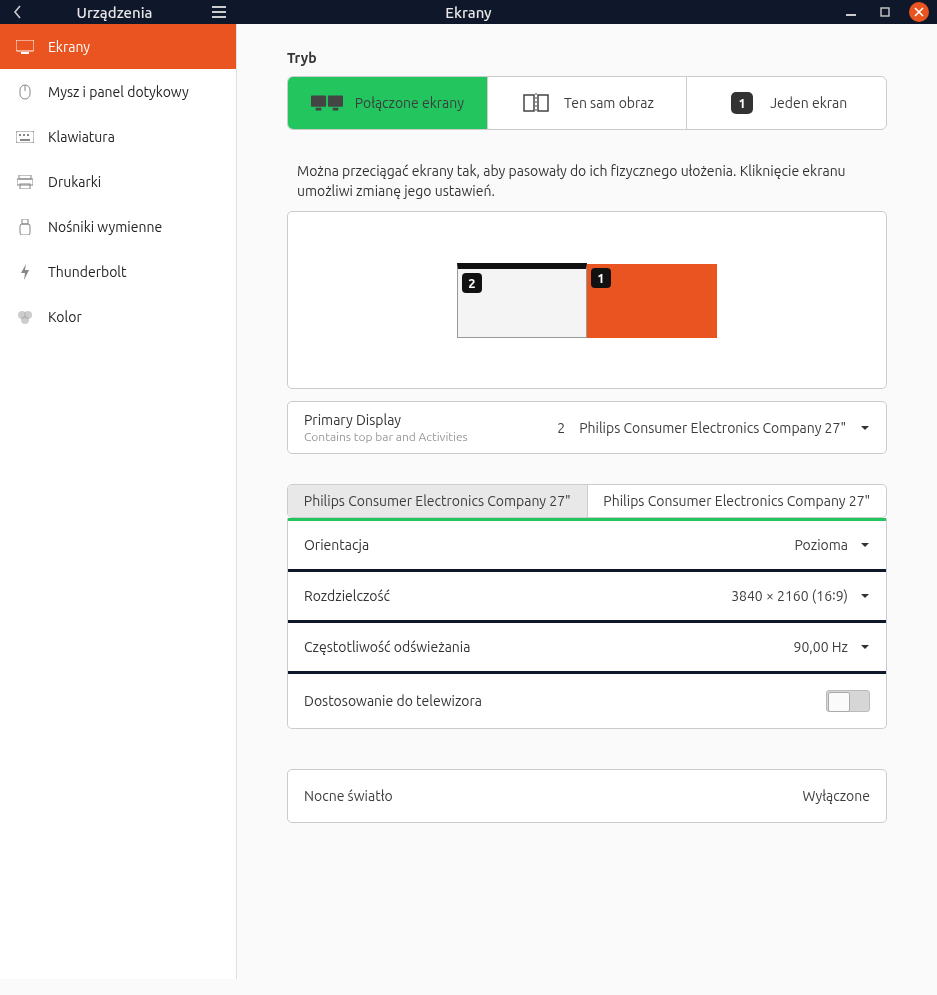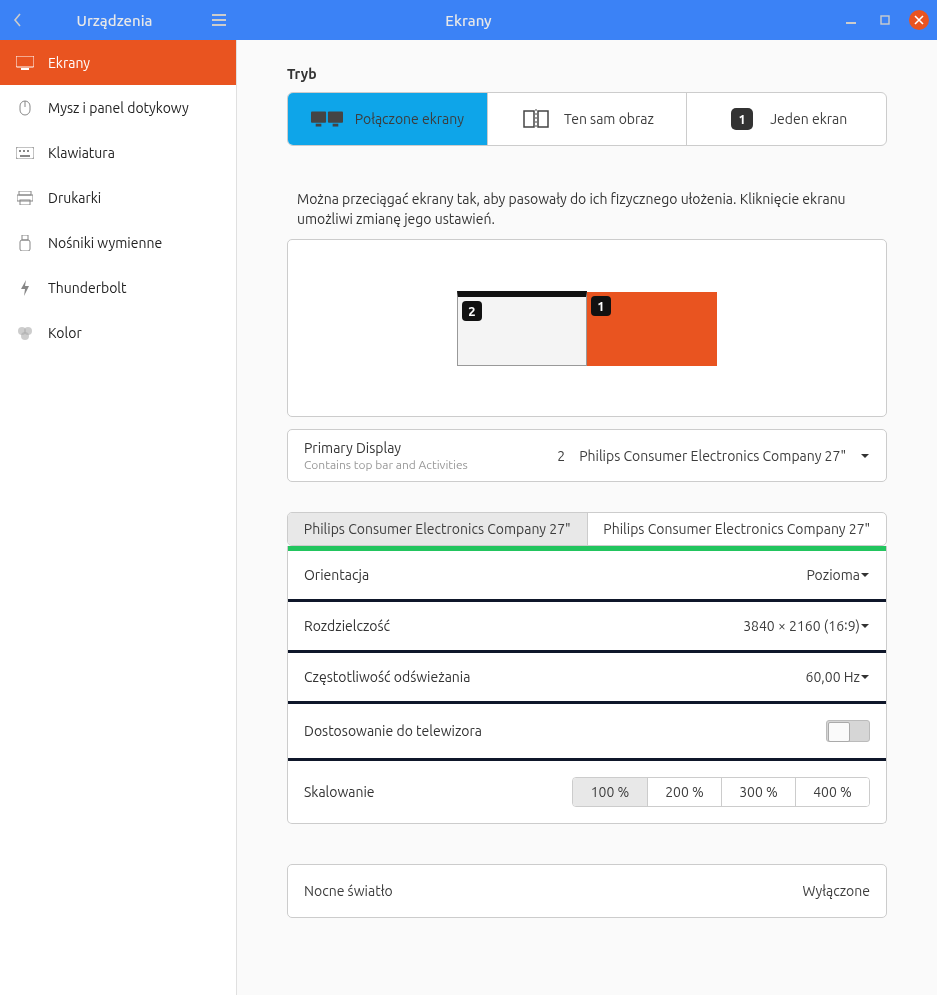--- a/index.html
+++ b/index.html
@@ -6,22 +6,22 @@
   body {
     font-family: Ubuntu, "Segoe UI", -apple-system, sans-serif;
     font-size: 14px;
     color: #3d3d3d;
     background: #fafafa;
     width: 937px;
     height: 995px;
     overflow: hidden;
   }
   .titlebar {
-    height: 40px;
-    background: #3b82f6;
+    height: 24px;
+    background: #0f172a;
     color: #ddd;
     display: flex;
     align-items: center;
     position: relative;
   }
   .titlebar .left-section {
     width: 237px;
     height: 100%;
     display: flex;
     align-items: center;
@@ -126,26 +126,26 @@
     flex: 1;
     height: 52px;
     display: flex;
     align-items: center;
     justify-content: center;
     gap: 12px;
     cursor: pointer;
     border-left: 1px solid #ccc;
   }
   .mode-btn:first-child { border-left: none; }
-  .mode-btn.selected { background: #0ea5e9; }
+  .mode-btn.selected { background: #22c55e; }
   .mode-btn .micon { width: 32px; display:flex; align-items:center; justify-content:center; }
   .helptext {
     font-size: 14px;
     color: #333;
-    margin: 44px 10px 10px 10px;
+    margin: 32px 10px 10px 10px;
     line-height: 1.4;
   }
   .arrangement {
     border: 1px solid #ccc;
     border-radius: 5px;
     background: #fff;
     height: 178px;
     display: flex;
     align-items: center;
     justify-content: center;
@@ -216,27 +216,27 @@
   }
   .display-tab:first-child { border-left: none; }
   .display-tab.selected { background: #e8e8e8; }
   .settings-card { margin-top: 0; border-top: none; border-top-left-radius:0; border-top-right-radius:0; }
   .row {
     display: flex;
     align-items: center;
     padding: 16px 16px;
     border-top: 3px solid #0f172a;
   }
-  .settings-first { border-top: 5px solid #22c55e; }
+  .settings-first { border-top: 3px solid #22c55e; }
   .row .rlabel { color: #333; }
   .row .rvalue {
     margin-left: auto;
     display: flex;
     align-items: center;
-    gap: 0;
+    gap: 12px;
     cursor: pointer;
   }
   .switch {
     width: 44px; height: 22px;
     background: #d6d6d6;
     border: 1px solid #bbb;
     border-radius: 3px;
     position: relative;
     cursor: pointer;
   }
@@ -478,43 +478,33 @@
           <span class="chev">
               <svg width="10" height="6" viewBox="0 0 10 6">
                 <path d="M1 1 L5 5 L9 1" fill="#333"></path>
               </svg>
             </span>
         </div>
       </div>
       <div class="row">
         <span class="rlabel">Częstotliwość odświeżania</span>
         <div class="rvalue">
-          <span>60,00 Hz</span>
+          <span>90,00 Hz</span>
           <span class="chev">
               <svg width="10" height="6" viewBox="0 0 10 6">
                 <path d="M1 1 L5 5 L9 1" fill="#333"></path>
               </svg>
             </span>
         </div>
       </div>
       <div class="row">
         <span class="rlabel">Dostosowanie do telewizora</span>
         <div class="spacer"></div>
         <div class="switch"></div>
       </div>
-      <div class="row">
-        <span class="rlabel">Skalowanie</span>
-        <div class="spacer"></div>
-        <div class="scale-toggle">
-          <div class="scale-btn selected"><span>100 %</span></div>
-          <div class="scale-btn"><span>200 %</span></div>
-          <div class="scale-btn"><span>300 %</span></div>
-          <div class="scale-btn"><span>400 %</span></div>
-        </div>
-      </div>
     </div>
 
     <div class="card nightlight-card">
       <div class="nightlight-row">
         <span>Nocne światło</span>
         <div class="spacer"></div>
         <span>Wyłączone</span>
       </div>
     </div>
 

